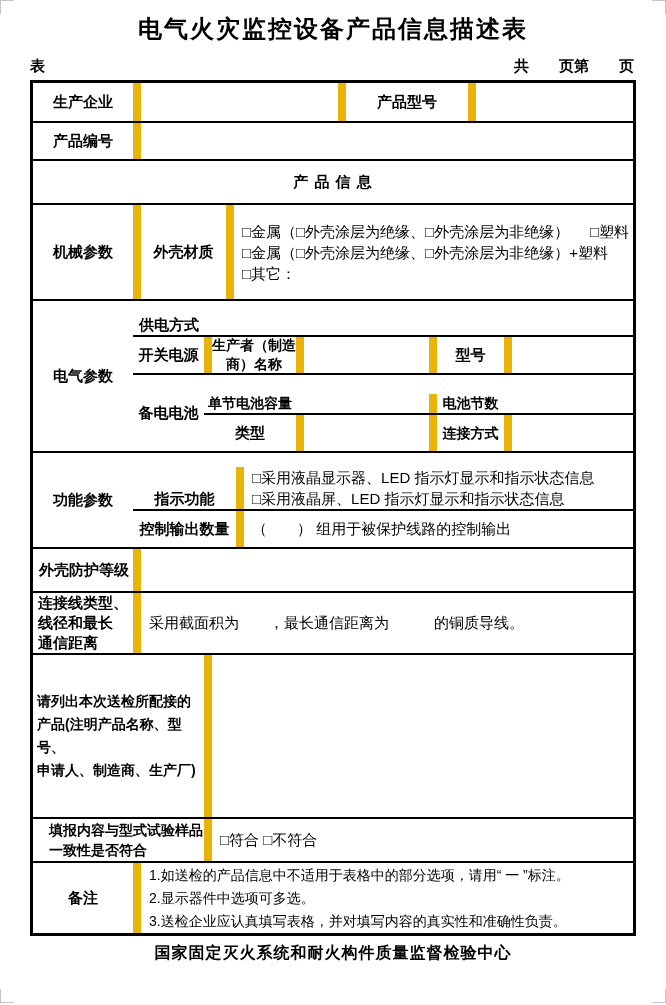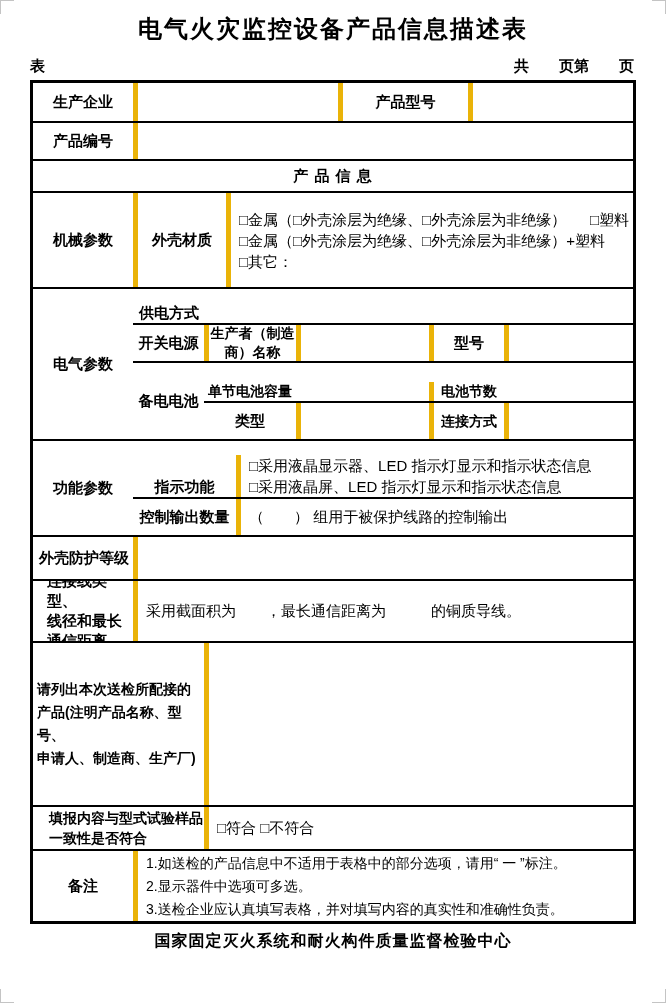--- a/index.html
+++ b/index.html
@@ -29,21 +29,21 @@
   }
   .subline .right { padding-right: 2px; }
 
   .tbl {
     width: 606px; margin-left: 30px;
     border: 3px solid #000; background: #fff;
   }
   .row { display: flex; align-items: stretch; border-top: 2px solid #000; }
   .row:first-child { border-top: none; }
   .cell {
-    border-left: 5px solid #eab308;
+    border-left: 8px solid #eab308;
     display: flex; align-items: center;
     font-size: 15px; overflow: hidden;
   }
   .cell:first-child { border-left: none; }
   .lbl { font-weight: bold; justify-content: center; text-align: center; }
   .lbl-left { font-weight: bold; justify-content: flex-start; text-align: left; padding-left: 6px; }
   .content { justify-content: flex-start; padding-left: 8px; padding-right: 4px; }
   .grow { flex: 1 1 auto; }
   .col { display: flex; flex-direction: column; }
   .subrow { display: flex; align-items: stretch; border-top: 2px solid #000; }
@@ -53,21 +53,21 @@
   .w205 { width: 205px; flex: 0 0 205px; }
   .w130 { width: 130px; flex: 0 0 130px; }
   .w93  { width: 93px;  flex: 0 0 93px; }
   .w71  { width: 71px;  flex: 0 0 71px; }
   .w92  { width: 92px;  flex: 0 0 92px; }
   .w133 { width: 133px; flex: 0 0 133px; }
   .w75  { width: 75px;  flex: 0 0 75px; }
   .w103 { width: 103px; flex: 0 0 103px; }
   .w171 { width: 171px; flex: 0 0 171px; }
 
-  .h38 { height: 38px; } .h32 { height: 32px; align-items: center; } .h96 { height: 96px; }
+  .h38 { height: 38px; } .h32 { height: 44px; align-items: center; } .h96 { height: 96px; }
   .h34 { height: 34px; } .h46 { height: 38px; } .h38s { height: 38px; }
   .h56 { height: 56px; } .h44 { height: 44px; } .h62 { height: 62px; }
   .h164 { height: 164px; } .h72 { height: 72px; }
 
   .multiline { flex-direction: column; justify-content: center; align-items: flex-start; line-height: 21px; }
   .multiline.center { align-items: center; }
   .nowrap { white-space: nowrap; }
   .line-split { display: flex; justify-content: space-between; width: 100%; }
   .section-head { font-size: 15px; letter-spacing: 1px; }
   .small-lbl { font-size: 14px; line-height: 19px; }
@@ -176,21 +176,21 @@
         </div>
       </div>
     </div>
 
     <div class="row h44">
       <div class="cell lbl-left w100">外壳防护等级</div>
       <div class="cell content grow"></div>
     </div>
 
     <div class="row h62">
-      <div class="cell w100 multiline" style="font-weight:bold; padding-left:14px; line-height:20px;">
+      <div class="cell w100 multiline" style="font-weight:bold; padding-left:5px; line-height:20px;">
         <div>连接线类型、</div>
         <div>线径和最长</div>
         <div>通信距离</div>
       </div>
       <div class="cell content grow">采用截面积为　　，最长通信距离为　　　的铜质导线。</div>
     </div>
 
     <div class="row h164">
       <div class="cell w171 multiline" style="font-weight:bold; padding-left:4px; line-height:23px; font-size:14px;">
         <div>请列出本次送检所配接的</div>

